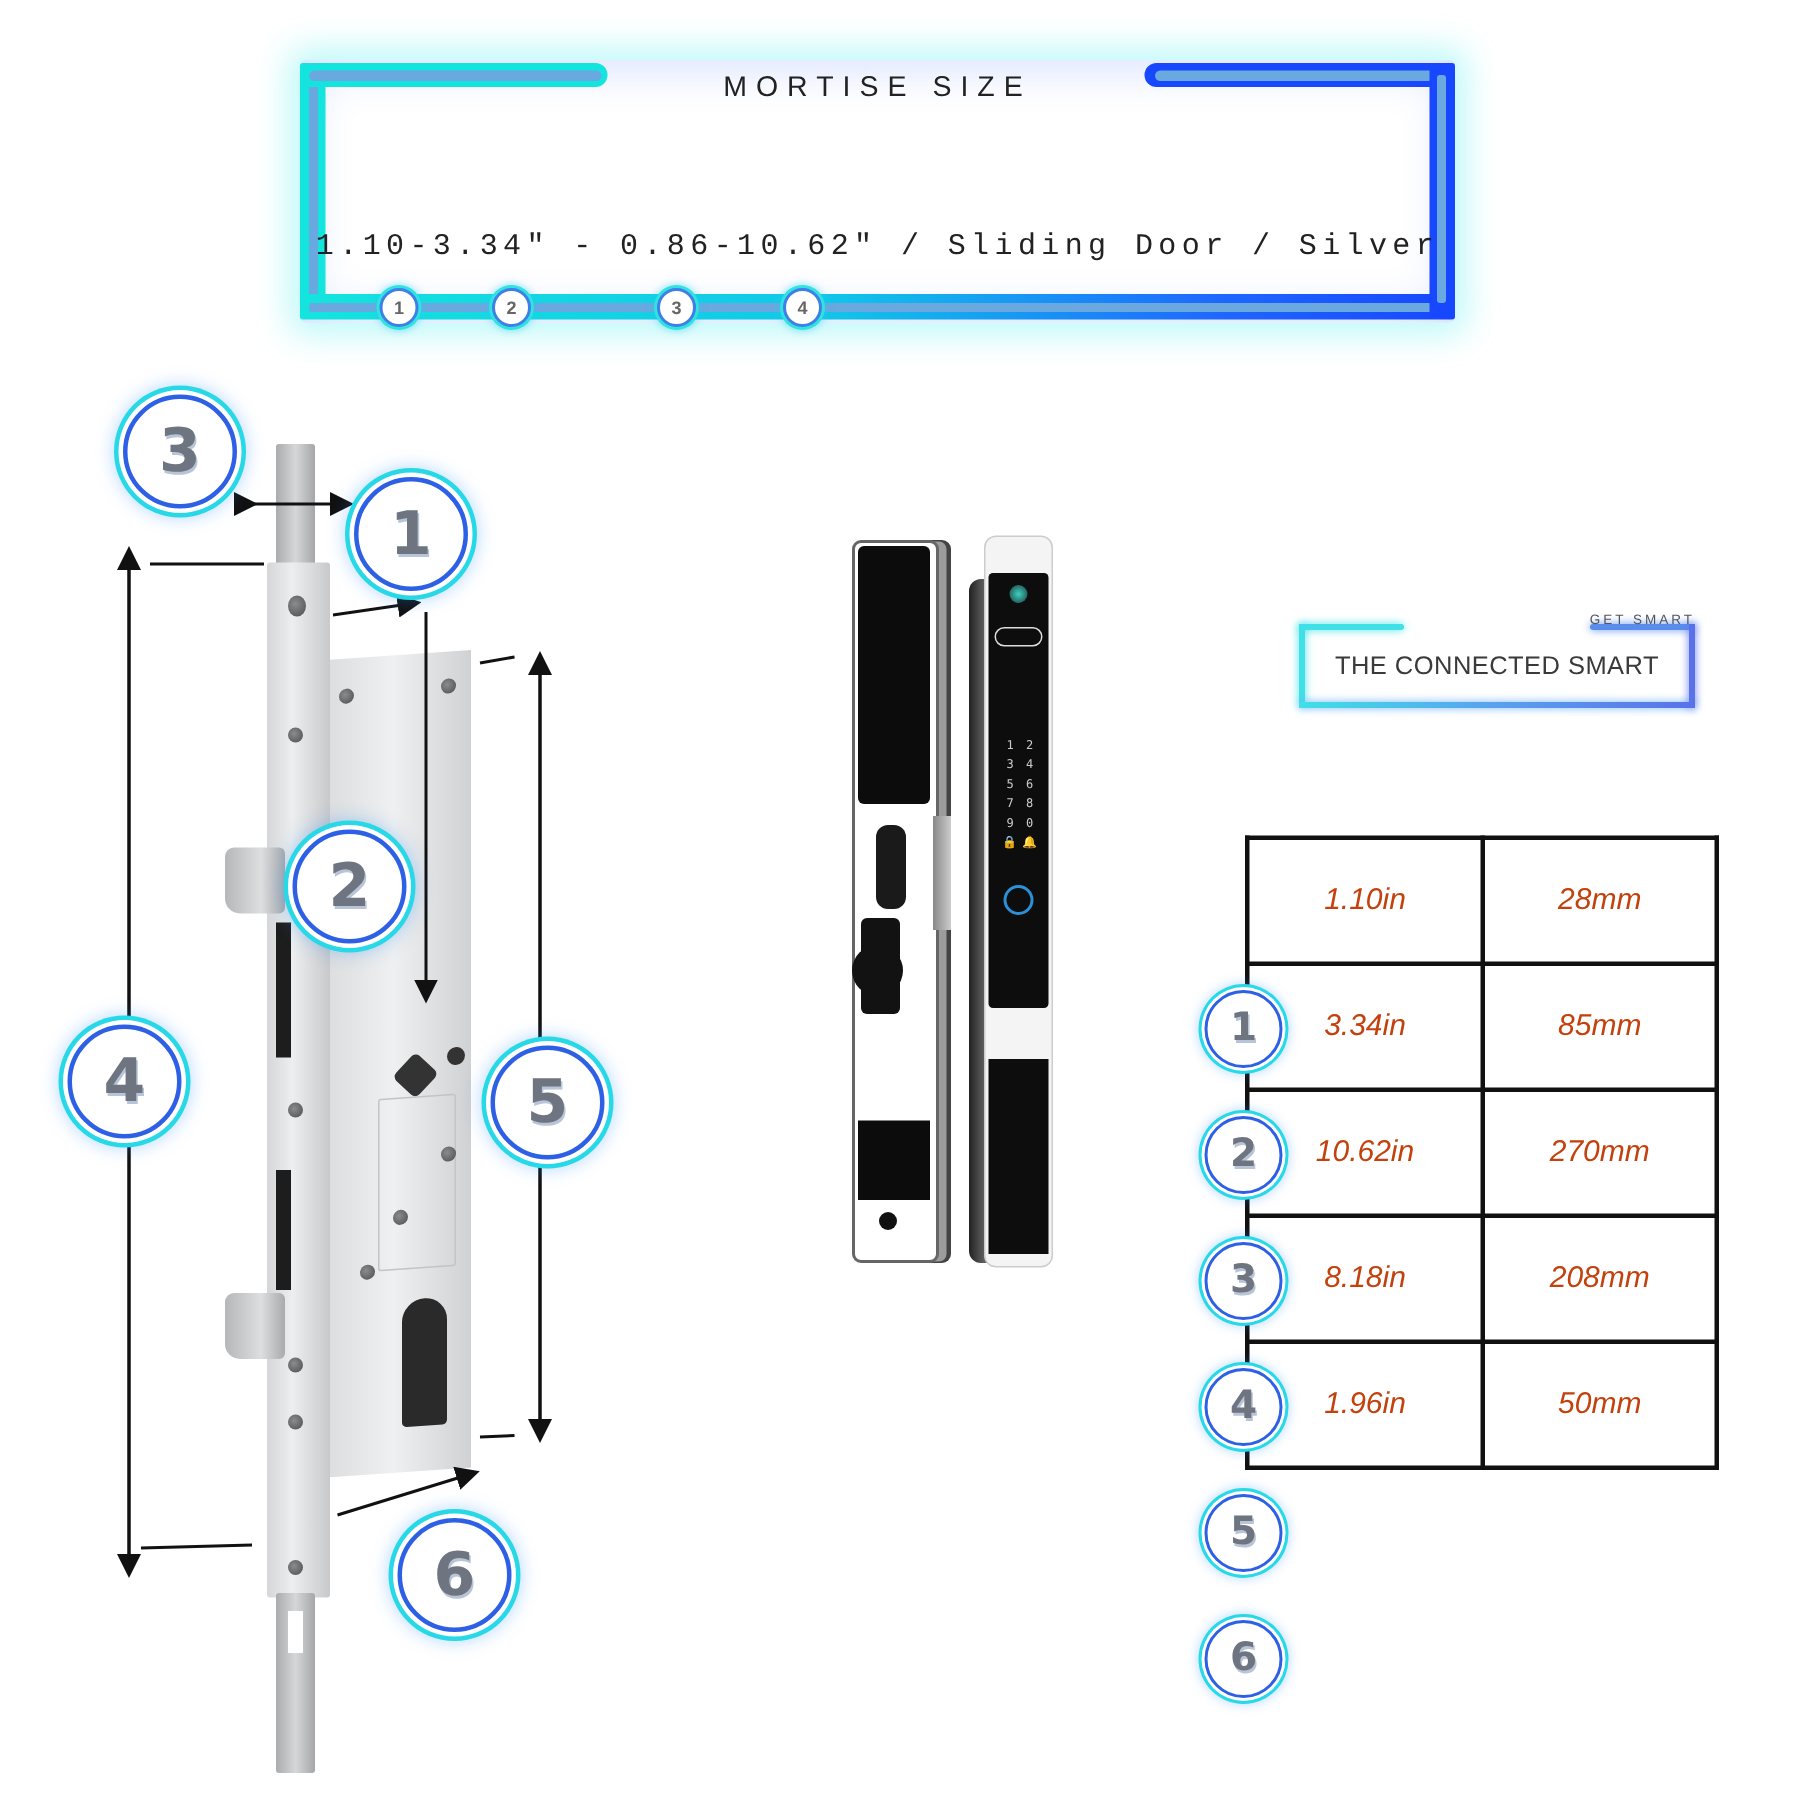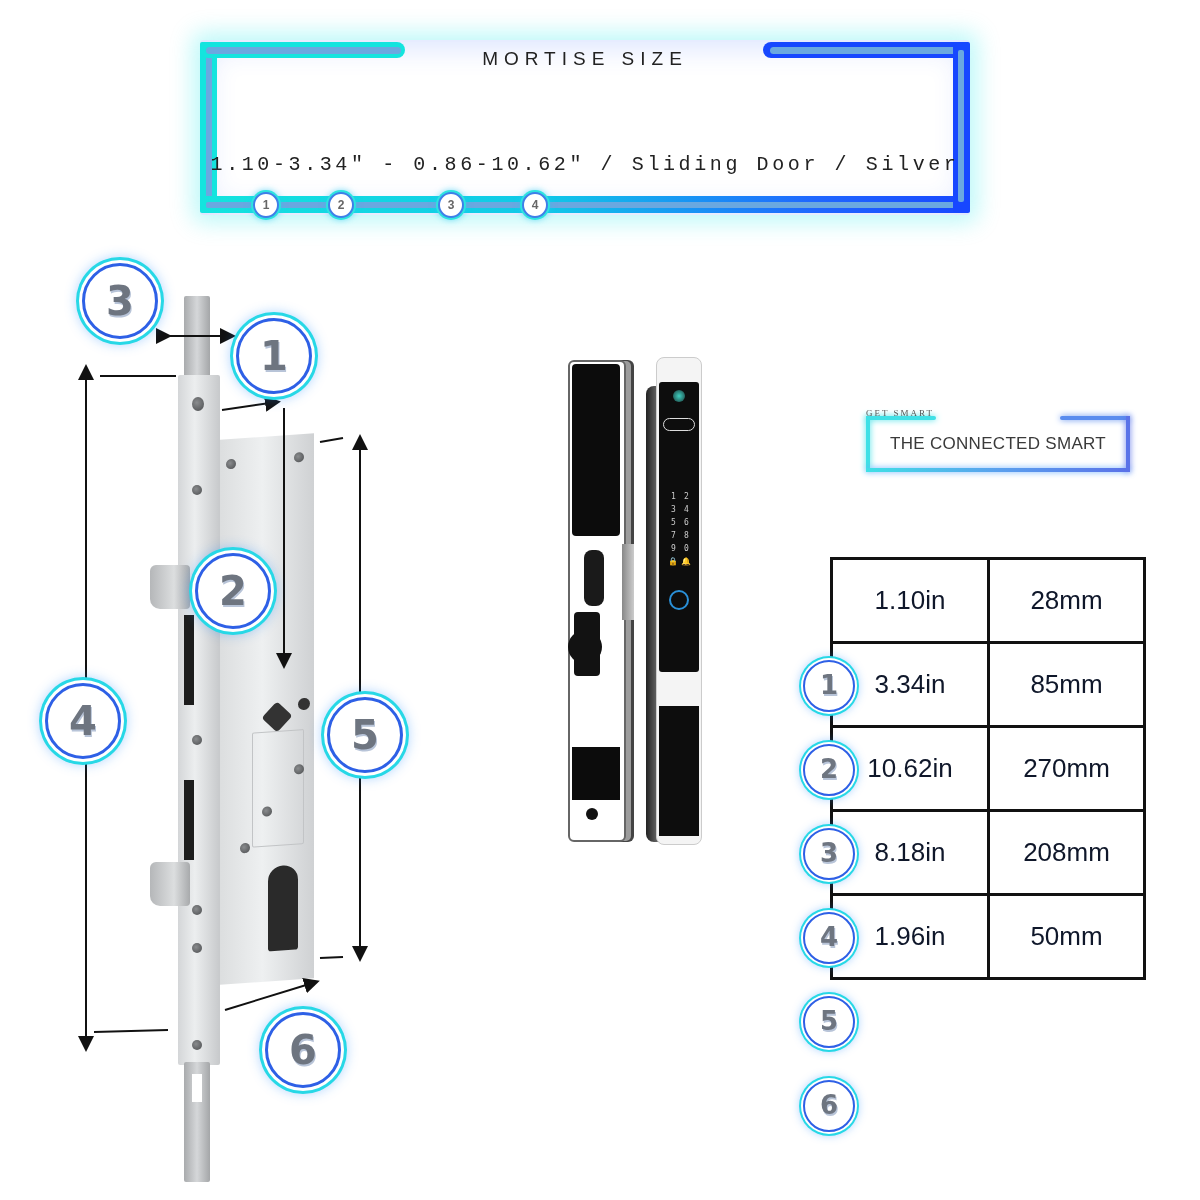--- a/index.html
+++ b/index.html
@@ -96,28 +96,28 @@
     .p2 .panel2 { position: absolute; left: 2px; top: 348px; width: 40px; height: 130px; background: #0d0d0d; }
 
     
     .brand { position: absolute; left: 866px; top: 412px; width: 264px; height: 62px; }
     .brand .f-l { position: absolute; left: 0; top: 4px; width: 4px; height: 54px; background: #3fe0e6; box-shadow: 0 0 6px #3fe0e6; }
     .brand .f-tl { position: absolute; left: 0; top: 4px; width: 70px; height: 4px; background: #3fe0e6; border-radius: 2px; box-shadow: 0 0 6px #3fe0e6; }
     .brand .f-b { position: absolute; left: 0; top: 56px; width: 264px; height: 4px;
       background: linear-gradient(90deg,#3fe0e6,#5aa0ee,#5a72e8); box-shadow: 0 0 6px #6ab0ff; }
     .brand .f-tr { position: absolute; left: 194px; top: 4px; width: 70px; height: 4px; background: #5a8cee; border-radius: 2px; box-shadow: 0 0 6px #5a8cee; }
     .brand .f-r { position: absolute; left: 260px; top: 4px; width: 4px; height: 56px; background: #5a72e8; box-shadow: 0 0 6px #5a72e8; }
-    .brand .tag { position: absolute; left: 0; right: 0; top: -4px; text-align: left; font-size: 9px; letter-spacing: 2px; color: #555; font-family: Liberation Serif, serif; }
+    .brand .tag { position: absolute; left: 0; right: 0; top: -4px; text-align: right; font-size: 9px; letter-spacing: 2px; color: #555; }
     .brand .name { position: absolute; left: 0; right: 0; top: 22px; text-align: center; font-size: 17px; color: #3a3a3a; letter-spacing: 0.3px; }
 
     
     .ctable { position: absolute; left: 830px; top: 557px; width: 316px; border-collapse: collapse; }
     .ctable td, .ctable th { border: 3px solid #111; }
     .ctable th { height: 85px; font-size: 26px; font-weight: bold; color: #111; text-align: center; }
-    .ctable td { height: 84px; font-size: 26px; text-align: center; color: #0f172a; }
+    .ctable td { height: 84px; font-size: 20px; text-align: center; color: #c2410c; font-style: italic; }
     .ctable td.in { width: 157px; }
     .tmarker { left: 803px; }
   </style>
 </head>
 <body>
 
 <div class="hdr">
   <div class="glow"></div>
   <div class="bar lft"></div>
   <div class="bar lft-in"></div>

